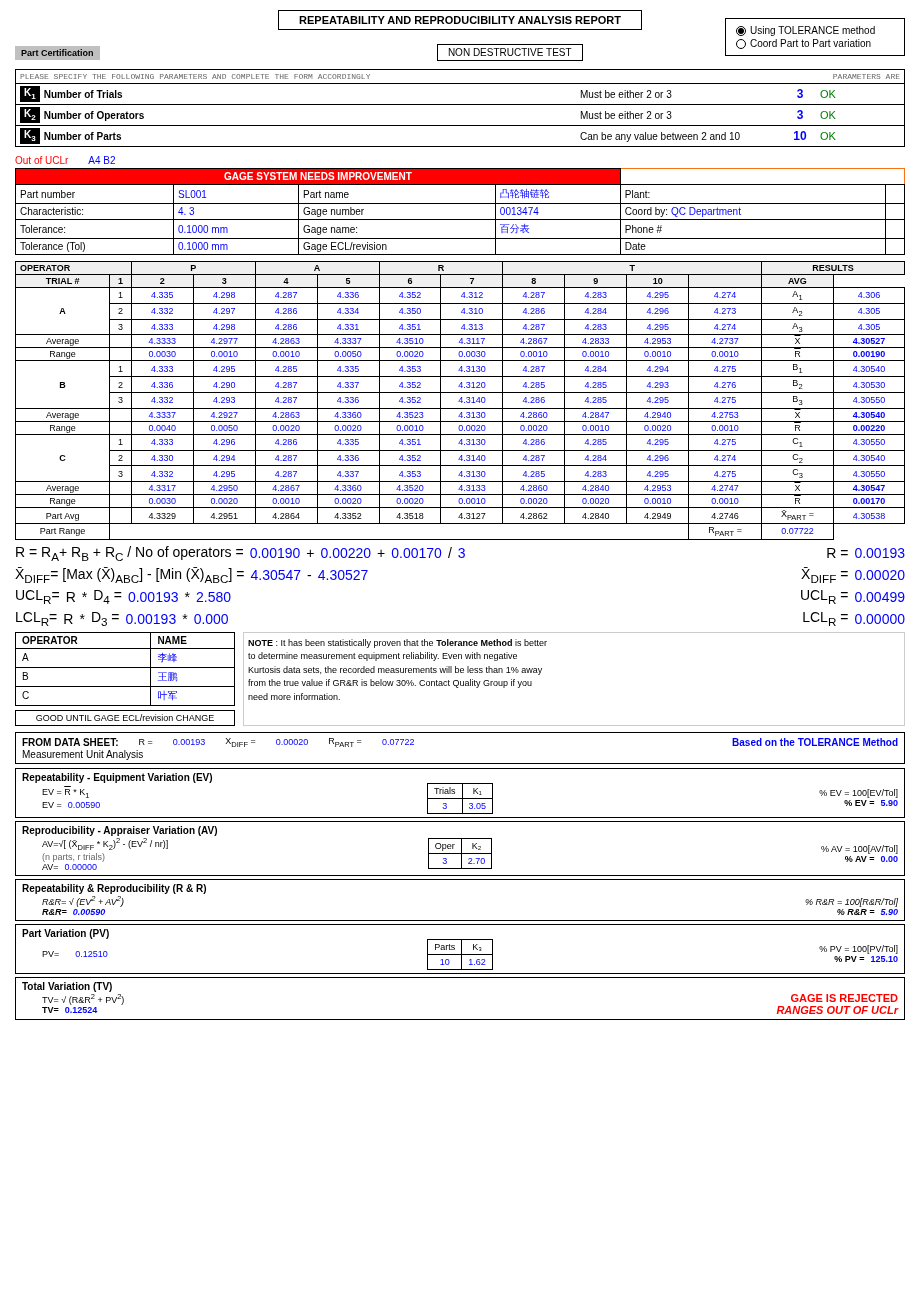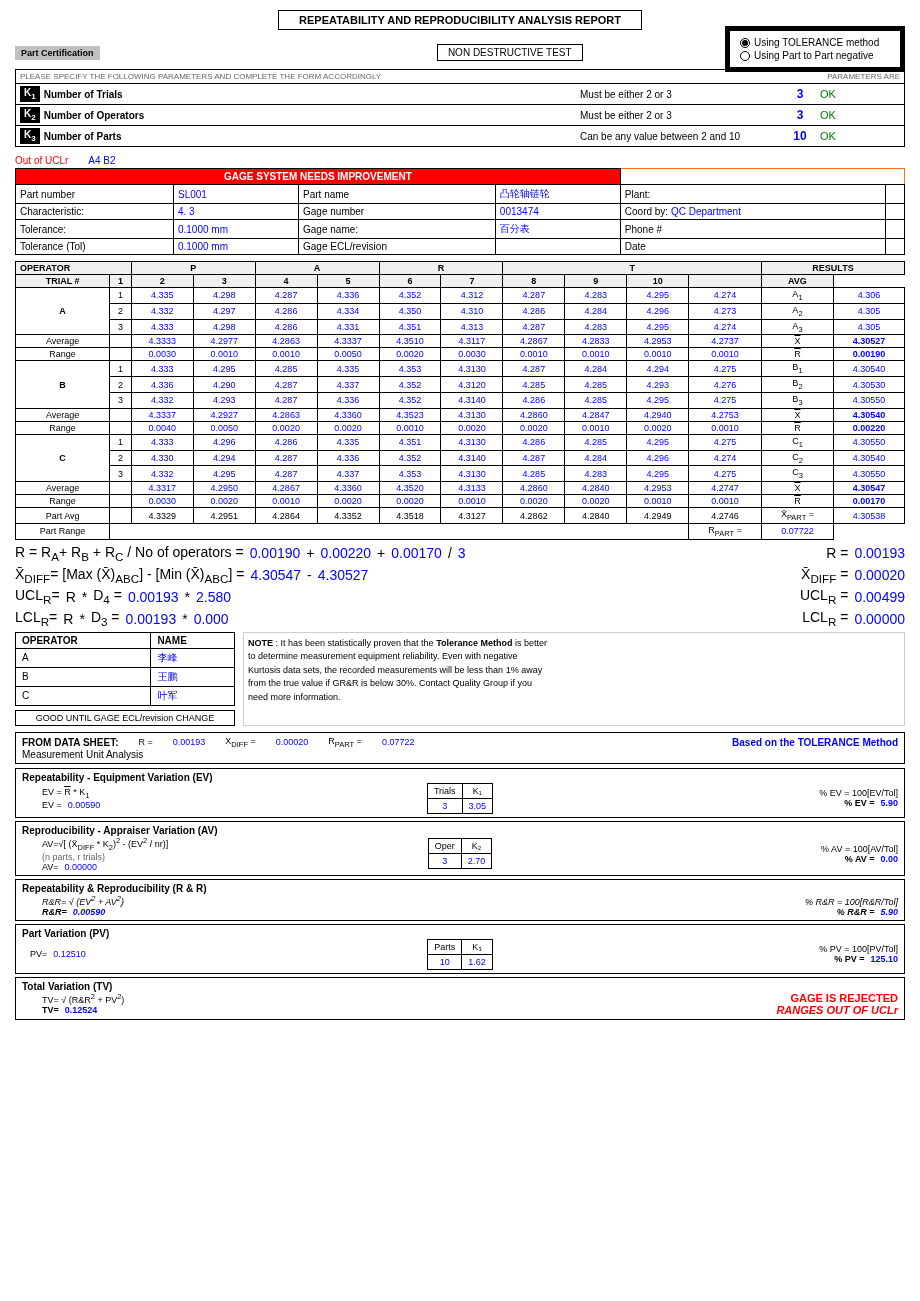--- a/index.html
+++ b/index.html
@@ -2,21 +2,21 @@
 <html><head>
   <meta charset="utf-8">
   <style>
     * { box-sizing: border-box; margin: 0; padding: 0; }
     body { font-family: Arial, sans-serif; font-size: 10px; background: #fff; color: #000; width: 920px; }
     .page { padding: 10px 15px; }
     .header-title { border: 1px solid #000; display: inline-block; padding: 3px 20px; font-size: 11px; font-weight: bold; margin-bottom: 6px; }
     .part-cert-label { background: #c0c0c0; font-size: 9px; font-weight: bold; padding: 2px 6px; margin-right: 15px; }
     .ndt-box { border: 1px solid #000; padding: 2px 10px; font-size: 10px; margin: 0 auto; }
     .params-section { border: 1px solid #000; margin-bottom: 8px; }
-    .params-header { display: flex; padding: 2px 4px; font-size: 8px; color: #666; }
+    .params-header { display: flex; padding: 2px 4px; font-size: 8px; color: #666; font-family: Liberation Mono, monospace; }
     .params-header span:first-child { flex: 1; }
     .params-header span:last-child { margin-left: 300px; }
     .param-row { display: flex; align-items: center; border-top: 1px solid #000; padding: 2px 4px; }
     .param-k { background: #000; color: #fff; font-weight: bold; padding: 1px 4px; font-size: 10px; margin-right: 4px; min-width: 18px; text-align: center; }
     .param-k sub { font-size: 8px; }
     .param-label { flex: 1; font-size: 10px; font-weight: bold; }
     .param-desc { width: 200px; font-size: 10px; }
     .param-value { width: 40px; color: blue; font-weight: bold; font-size: 12px; text-align: center; }
     .param-status { width: 80px; color: green; font-weight: normal; font-size: 11px; }
     .info-grid { border: 1px solid #f97316; width: 100%; border-collapse: collapse; }
@@ -41,30 +41,30 @@
   </style>
 </head>
 <body>
 
 <div class="page" style="position:relative;">
 
   <div style="display:flex; align-items:flex-start; justify-content:center; margin-bottom:8px; position:relative;">
     <div style="text-align:center; flex:1;">
       <div class="header-title">REPEATABILITY AND REPRODUCIBILITY ANALYSIS REPORT</div>
     </div>
-    <div style="position:absolute; right:0; top:16px; border:5px solid #000000; padding:4px 10px; font-size:10px; min-width:180px;">
+    <div style="position:absolute; right:0; top:8px; border:1px solid #000000; padding:4px 10px; font-size:10px; min-width:180px;">
       <div class="radio-item">
         <div class="radio-dot">
             <div class="radio-filled"></div>
           </div>
         <span>Using TOLERANCE method</span>
       </div>
       <div class="radio-item">
         <div class="radio-dot"></div>
-        <span>Using Part to Part negative</span>
+        <span>Coord Part to Part variation</span>
       </div>
     </div>
   </div>
 
   <div style="display:flex; align-items:center; margin-bottom:8px;">
     <div class="part-cert-label">Part Certification</div>
     <div style="flex:1; display:flex; justify-content:center;">
       <div class="ndt-box">NON DESTRUCTIVE TEST</div>
     </div>
   </div>
@@ -623,21 +623,21 @@
           <span class="blue bold">5.90</span>
         </div>
       </div>
     </div>
   </div>
 
   <div style="border:1px solid #000; padding:3px 6px; margin-bottom:3px; font-size:9px;">
     <div style="font-weight:bold; font-size:10px;">Part Variation (PV)</div>
     <div style="display:flex; align-items:center; gap:10px;">
       <div style="flex:1;">
-        <div style="display:flex; align-items:flex-start; gap:6px; margin-left:8px;">
+        <div style="display:flex; align-items:flex-start; gap:16px; margin-left:20px;">
           <span>PV=</span>
           <span class="blue">0.12510</span>
         </div>
       </div>
       <div>
         <table class="calc-table">
           <tbody>
               <tr>
             <td>Parts</td>
             <td>K₃</td>

